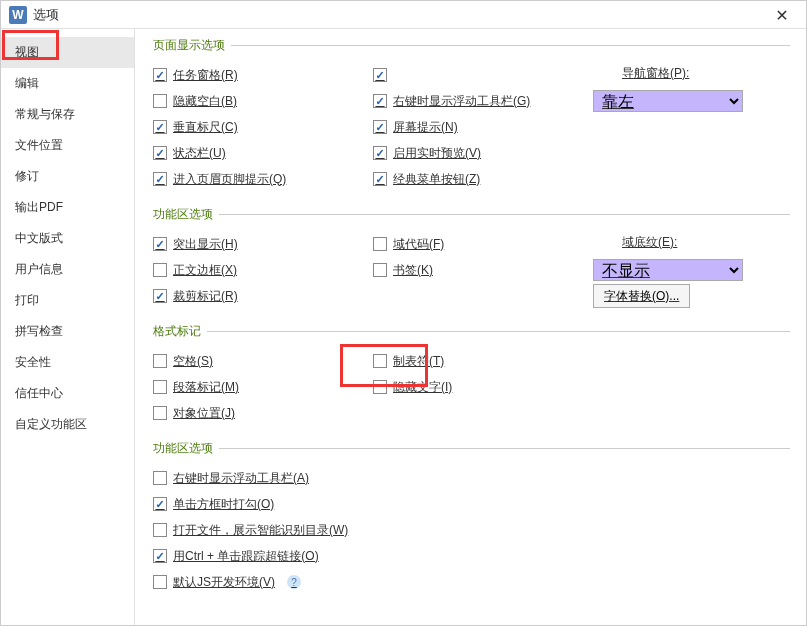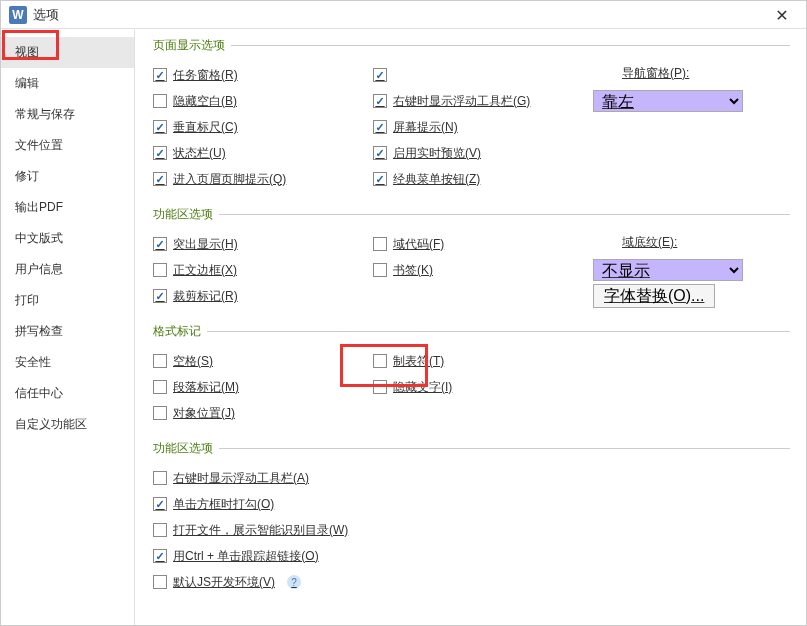--- a/index.html
+++ b/index.html
@@ -19,21 +19,21 @@
 .row { display: flex; align-items: center; min-height: 26px; text-decoration: underline; }
 .col { display: flex; align-items: center; }
 .col1 { width: 220px; }
 .col2 { width: 220px; }
 .col3 { flex: 1; }
 .chk { display: flex; align-items: center; gap: 6px; cursor: pointer; }
 .chkbox { width: 14px; height: 14px; border: 1px solid #888; display: flex; align-items: center; justify-content: center; background: #fff; }
 .chkbox.checked::after { content: "✓"; font-size: 11px; color: #2864b0; font-weight: bold; line-height: 1; }
 .field-label { margin-bottom: 4px; margin-left: 29px; }
 select { width: 150px; height: 22px; border: 1px solid #aaa; font-size: 16px; padding: 0 4px; background: #c4b5fd; }
-.btn { height: 24px; border: 1px solid #aaa; background: #f5f5f5; padding: 0 10px; font-size: 16px; cursor: pointer; }
+.btn { height: 24px; border: 1px solid #aaa; background: #f5f5f5; padding: 0 10px; font-size: 12px; cursor: pointer; }
 .help-icon { width: 14px; height: 14px; border-radius: 50%; background: #cfe4f7; color: #4a7ab8; display: inline-flex; align-items: center; justify-content: center; font-size: 10px; margin-left: 6px; }
 .highlight1 { border: 3px solid #e33; position: absolute; pointer-events: none; z-index: 10; }
 .hl-view { top: 29px; left: 1px; width: 57px; height: 30px; }
 .hl-all { top: 343px; left: 339px; width: 88px; height: 43px; }
 </style>
 </head>
 <body>
 
 <div class="window">
   <div class="titlebar">

